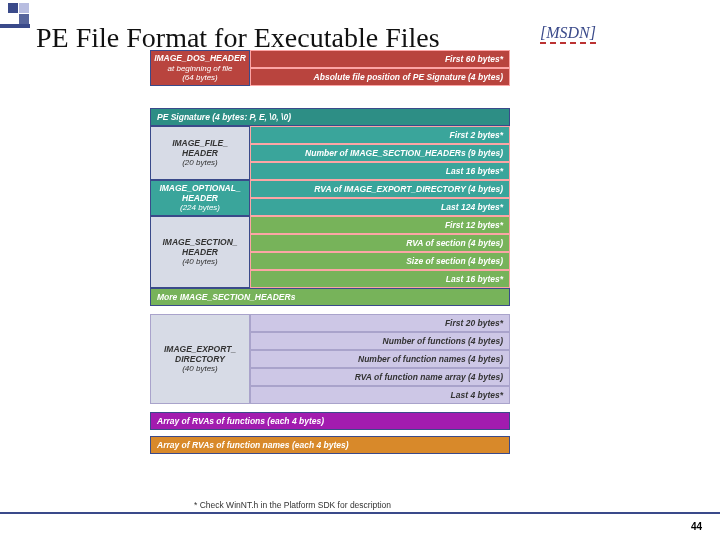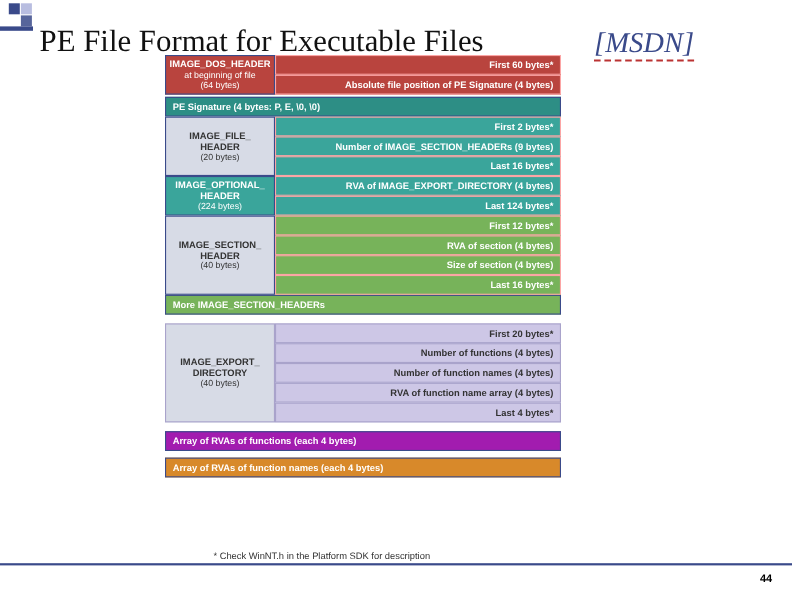--- a/index.html
+++ b/index.html
@@ -31,21 +31,21 @@
   }
   .title {
     position: absolute;
     top: 22px; left: 36px;
     font-size: 28px;
     color: #111;
   }
   .cite {
     position: absolute;
     top: 24px; left: 540px;
-    font-size: 26px;
+    font-size: 16px;
     font-style: italic;
     color: #3a4a8a;
     border-bottom: 2px dashed #b33;
   }
   .diagram {
     position: absolute;
     top: 50px;
     left: 150px;
     width: 360px;
     font-family: Arial, Helvetica, sans-serif;
@@ -114,21 +114,21 @@
     color: #000;
   }
   .botline {
     position: absolute;
     left: 0; right: 0;
     bottom: 26px;
     height: 2px;
     background: #3a4a8a;
   }
   .diagram { position: absolute; }
-  .relwrap { position: relative; }
+  .relwrap { position: relative; font-style: italic; }
 </style>
 </head>
 <body>
 
 <div class="corner-deco">
   <div class="sq sq1"></div>
     <div class="sq sq3"></div>
     <div class="sq sq2"></div>
 </div>
 <div class="strip"></div>
@@ -143,21 +143,21 @@
       <span>IMAGE_DOS_HEADER</span>
       <span class="sub">at beginning of file</span>
       <span class="sub">(64 bytes)</span>
     </div>
     <div class="fieldstack">
       <div class="field c-red">First 60 bytes*</div>
       <div class="field c-red">Absolute file position of PE Signature (4 bytes)</div>
     </div>
   </div>
 
-  <div class="full c-tealD" style="margin-top:2px">PE Signature (4 bytes: P, E, \0, \0)</div>
+  <div class="full c-tealD" style="margin-top:22px">PE Signature (4 bytes: P, E, \0, \0)</div>
 
   <div class="row">
     <div class="labelcell c-gray">
       <span>IMAGE_FILE_</span>
       <span>HEADER</span>
       <span class="sub">(20 bytes)</span>
     </div>
     <div class="fieldstack">
       <div class="field c-teal">First 2 bytes*</div>
       <div class="field c-teal">Number of IMAGE_SECTION_HEADERs (9 bytes)</div>

